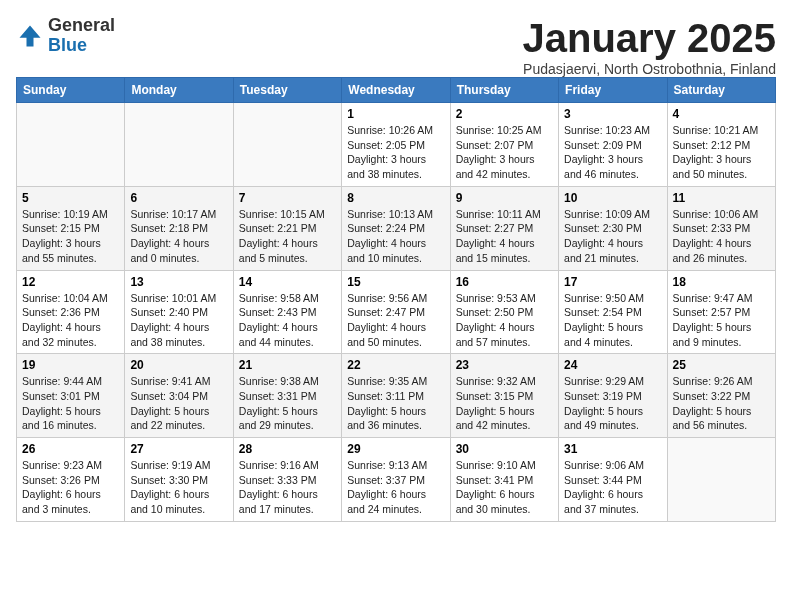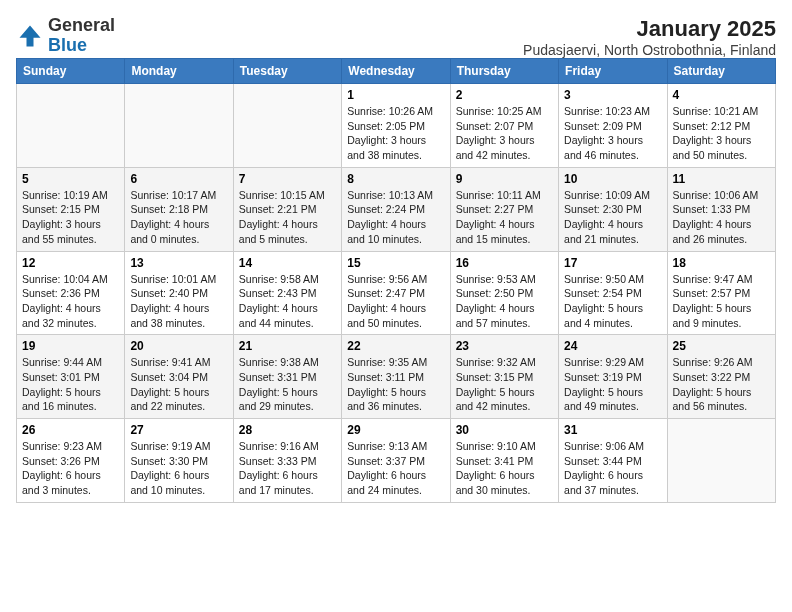--- a/index.html
+++ b/index.html
@@ -28,21 +28,21 @@
     .logo-general { color: #333; }
     .logo-blue { color: #1a6faf; }
     .logo-icon {
       width: 28px;
       height: 28px;
     }
     .title-block {
       text-align: right;
     }
     .month-title {
-      font-size: 22px;
+      font-size: 40px;
       font-weight: bold;
       color: #222;
     }
     .location {
       font-size: 14px;
       color: #404040;
     }
     .calendar {
       width: 100%;
       border-collapse: collapse;
@@ -124,21 +124,21 @@
         <td><span class="day-num">3</span><span class="cell-text">Sunrise: 10:23 AM</span><br><span class="cell-text">Sunset: 2:09 PM</span><br><span class="cell-text">Daylight: 3 hours and 46 minutes.</span><br></td>
         <td><span class="day-num">4</span><span class="cell-text">Sunrise: 10:21 AM</span><br><span class="cell-text">Sunset: 2:12 PM</span><br><span class="cell-text">Daylight: 3 hours and 50 minutes.</span><br></td>
       </tr>
       <tr>
         <td><span class="day-num">5</span><span class="cell-text">Sunrise: 10:19 AM</span><br><span class="cell-text">Sunset: 2:15 PM</span><br><span class="cell-text">Daylight: 3 hours and 55 minutes.</span><br></td>
         <td><span class="day-num">6</span><span class="cell-text">Sunrise: 10:17 AM</span><br><span class="cell-text">Sunset: 2:18 PM</span><br><span class="cell-text">Daylight: 4 hours and 0 minutes.</span><br></td>
         <td><span class="day-num">7</span><span class="cell-text">Sunrise: 10:15 AM</span><br><span class="cell-text">Sunset: 2:21 PM</span><br><span class="cell-text">Daylight: 4 hours and 5 minutes.</span><br></td>
         <td><span class="day-num">8</span><span class="cell-text">Sunrise: 10:13 AM</span><br><span class="cell-text">Sunset: 2:24 PM</span><br><span class="cell-text">Daylight: 4 hours and 10 minutes.</span><br></td>
         <td><span class="day-num">9</span><span class="cell-text">Sunrise: 10:11 AM</span><br><span class="cell-text">Sunset: 2:27 PM</span><br><span class="cell-text">Daylight: 4 hours and 15 minutes.</span><br></td>
         <td><span class="day-num">10</span><span class="cell-text">Sunrise: 10:09 AM</span><br><span class="cell-text">Sunset: 2:30 PM</span><br><span class="cell-text">Daylight: 4 hours and 21 minutes.</span><br></td>
-        <td><span class="day-num">11</span><span class="cell-text">Sunrise: 10:06 AM</span><br><span class="cell-text">Sunset: 1:33 PM</span><br><span class="cell-text">Daylight: 4 hours and 26 minutes.</span><br></td>
+        <td><span class="day-num">11</span><span class="cell-text">Sunrise: 10:06 AM</span><br><span class="cell-text">Sunset: 2:33 PM</span><br><span class="cell-text">Daylight: 4 hours and 26 minutes.</span><br></td>
       </tr>
       <tr>
         <td><span class="day-num">12</span><span class="cell-text">Sunrise: 10:04 AM</span><br><span class="cell-text">Sunset: 2:36 PM</span><br><span class="cell-text">Daylight: 4 hours and 32 minutes.</span><br></td>
         <td><span class="day-num">13</span><span class="cell-text">Sunrise: 10:01 AM</span><br><span class="cell-text">Sunset: 2:40 PM</span><br><span class="cell-text">Daylight: 4 hours and 38 minutes.</span><br></td>
         <td><span class="day-num">14</span><span class="cell-text">Sunrise: 9:58 AM</span><br><span class="cell-text">Sunset: 2:43 PM</span><br><span class="cell-text">Daylight: 4 hours and 44 minutes.</span><br></td>
         <td><span class="day-num">15</span><span class="cell-text">Sunrise: 9:56 AM</span><br><span class="cell-text">Sunset: 2:47 PM</span><br><span class="cell-text">Daylight: 4 hours and 50 minutes.</span><br></td>
         <td><span class="day-num">16</span><span class="cell-text">Sunrise: 9:53 AM</span><br><span class="cell-text">Sunset: 2:50 PM</span><br><span class="cell-text">Daylight: 4 hours and 57 minutes.</span><br></td>
         <td><span class="day-num">17</span><span class="cell-text">Sunrise: 9:50 AM</span><br><span class="cell-text">Sunset: 2:54 PM</span><br><span class="cell-text">Daylight: 5 hours and 4 minutes.</span><br></td>
         <td><span class="day-num">18</span><span class="cell-text">Sunrise: 9:47 AM</span><br><span class="cell-text">Sunset: 2:57 PM</span><br><span class="cell-text">Daylight: 5 hours and 9 minutes.</span><br></td>
       </tr>

